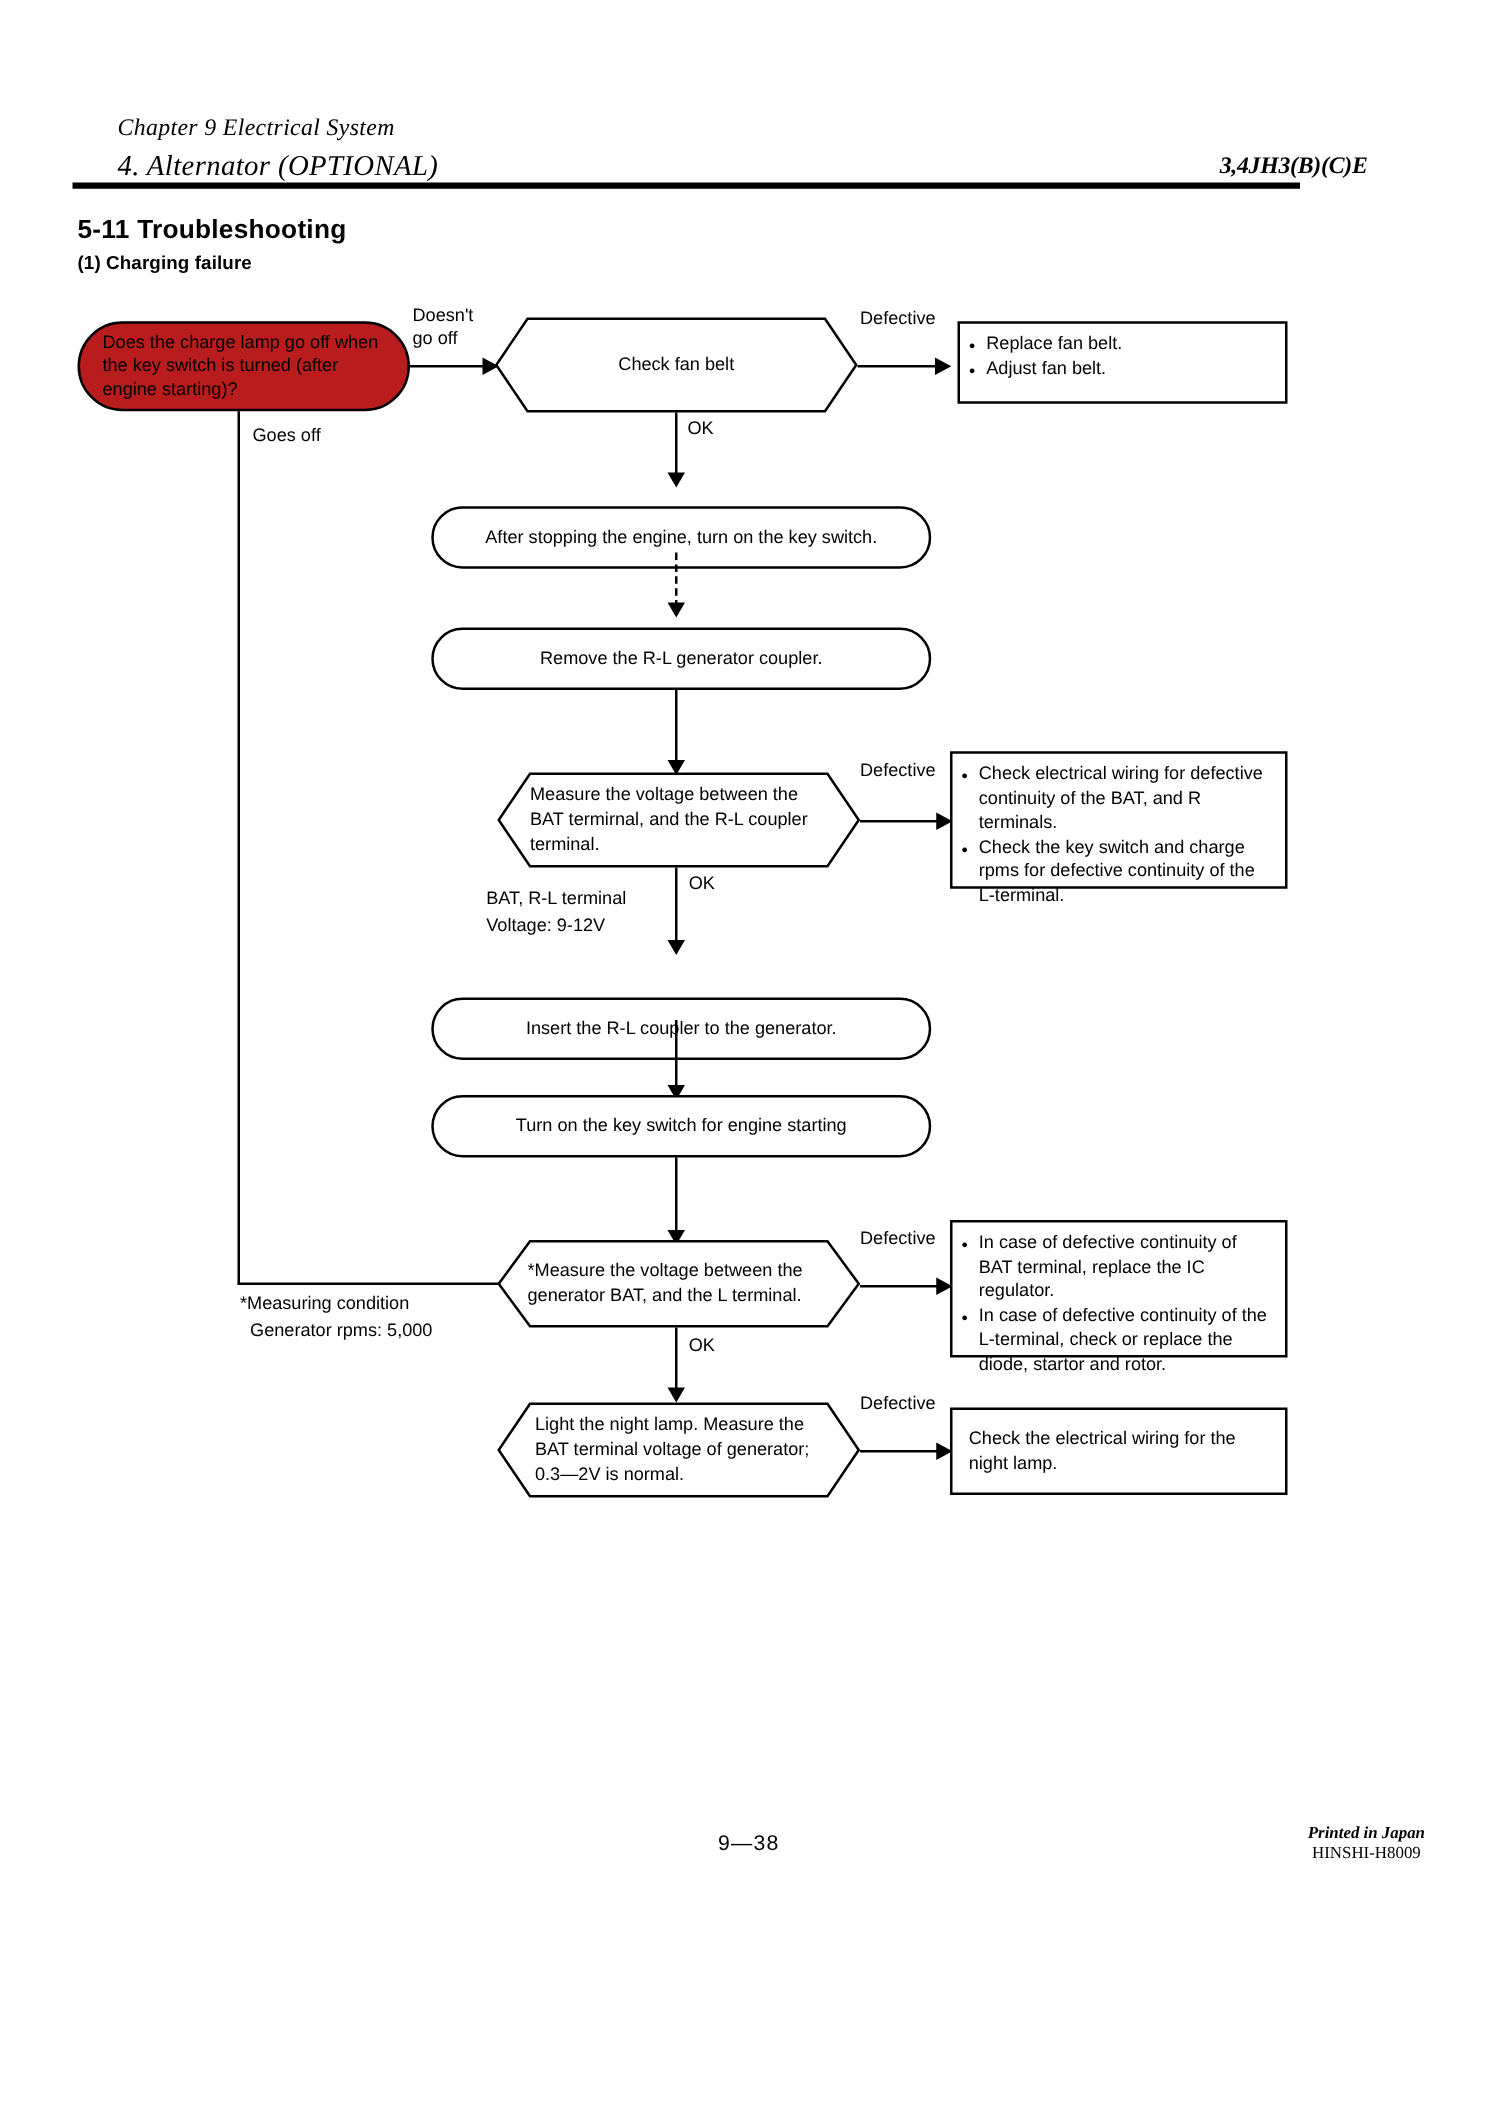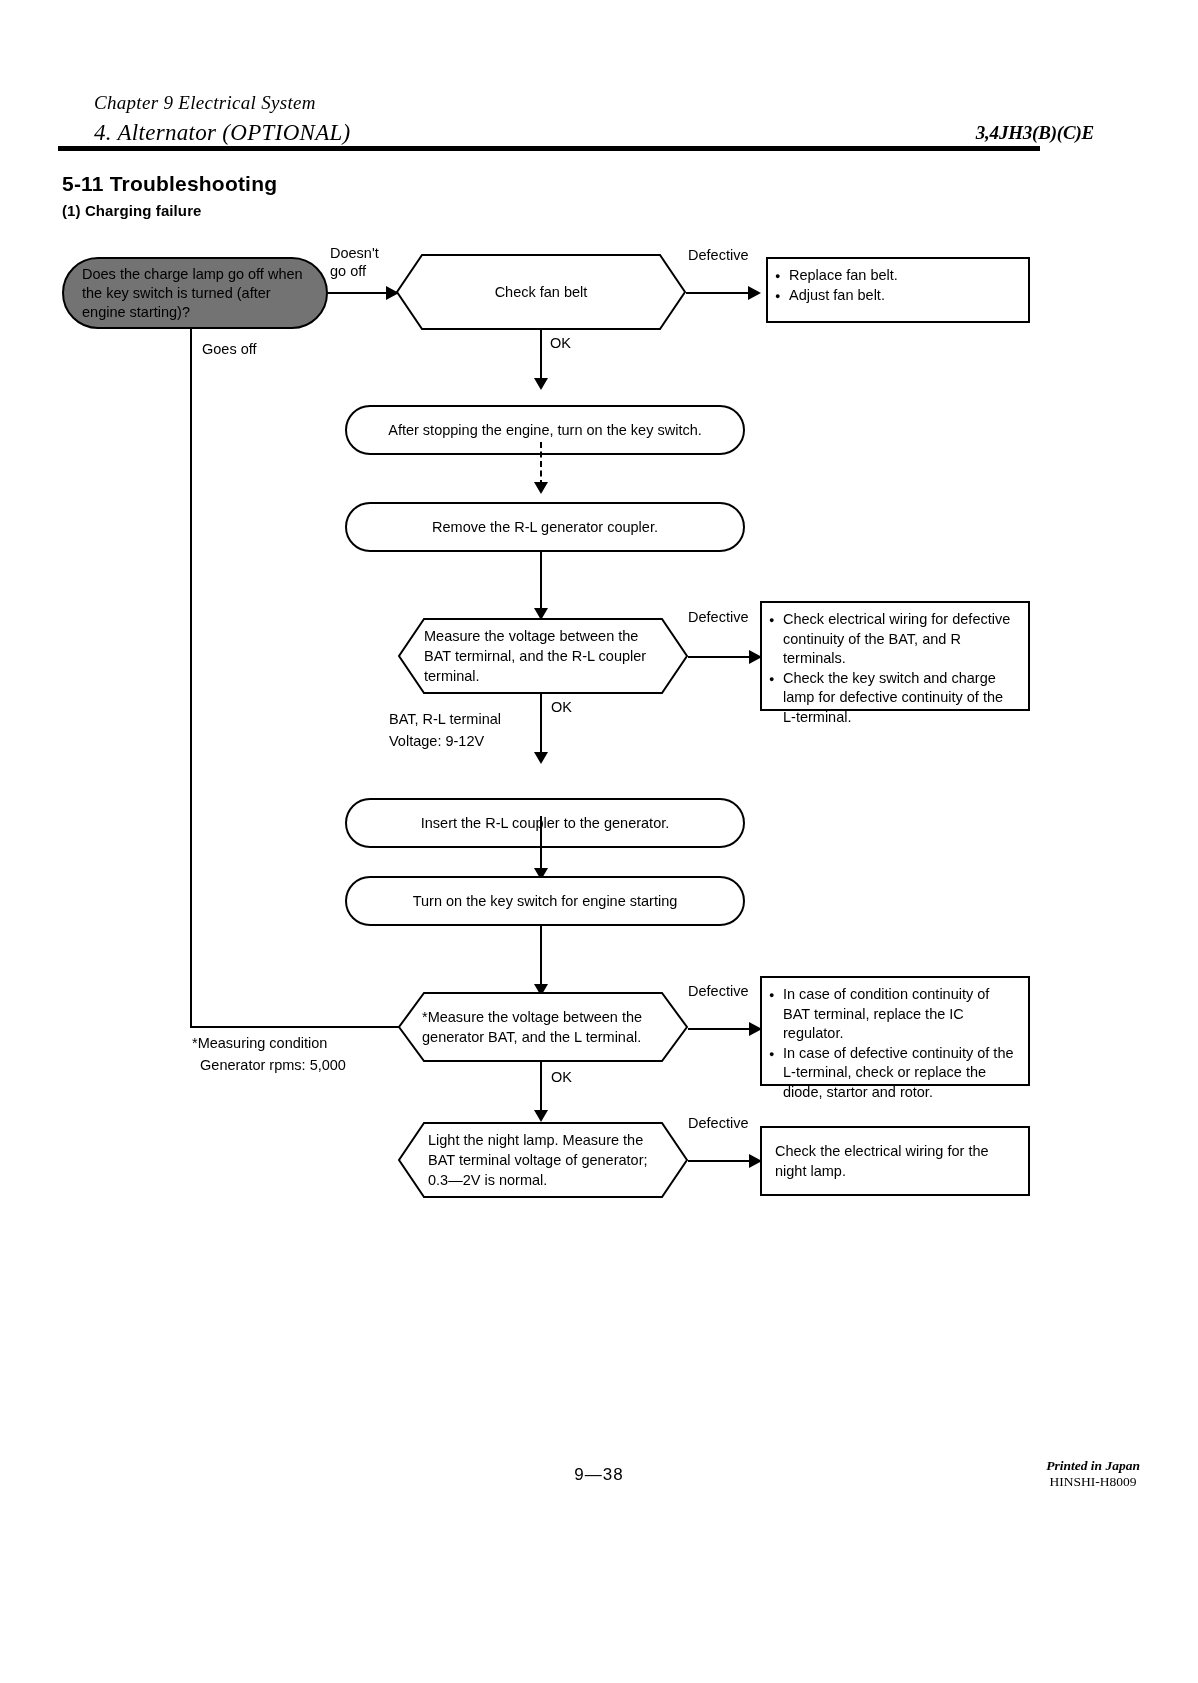--- a/index.html
+++ b/index.html
@@ -30,21 +30,21 @@
   }
 
   .sec-title{position:absolute;left:62px;top:172px;font-size:21px;font-weight:bold;letter-spacing:.2px;}
   .sub-title{position:absolute;left:62px;top:202px;font-size:15px;font-weight:bold;letter-spacing:.1px;}
 
   
   .node{position:absolute;box-sizing:border-box;display:flex;align-items:center;}
   .node .txt{width:100%;}
 
   .terminator{
-    border:2.5px solid #000;border-radius:40px;background:#737373;
+    border:2.5px solid #000;border-radius:40px;background:#b91c1c;
     justify-content:center;
   }
   .terminator .txt{padding:0 18px;font-size:14.5px;line-height:19px;}
 
   .process{
     border:2px solid #000;border-radius:30px;background:#fff;
     justify-content:center;
   }
   .process .txt{text-align:center;font-size:14.5px;line-height:19px;}
 
@@ -170,21 +170,21 @@
     <div class="hextxt" style="left:26px;top:0;width:238px;height:76px;">Measure the voltage between the BAT termirnal, and the R-L coupler terminal.</div>
   </div>
 
   <div class="ln hln" style="left:688px;top:656px;width:66px;"></div>
   <div class="arrow-r" style="left:749px;top:650px;"></div>
   <div class="lbl" style="left:688px;top:608px;">Defective</div>
 
   <div class="actionbox" style="left:760px;top:601px;width:270px;height:110px;">
     <ul>
       <li>Check electrical wiring for defective continuity of the BAT, and R terminals.</li>
-      <li>Check the key switch and charge lamp for defective continuity of the L-terminal.</li>
+      <li>Check the key switch and charge rpms for defective continuity of the L-terminal.</li>
     </ul>
   </div>
 
   <div class="ln vln" style="left:540px;top:694px;height:62px;"></div>
   <div class="arrow-d" style="left:534px;top:752px;"></div>
   <div class="lbl" style="left:551px;top:698px;">OK</div>
   <div class="lbl" style="left:389px;top:708px;line-height:22px;">BAT, R-L terminal
 Voltage: 9-12V</div>
 
   <div class="node process" style="left:345px;top:766px;width:400px;height:50px;margin-top:32px;">
@@ -207,21 +207,21 @@
     </svg>
     <div class="hextxt" style="left:24px;top:0;width:240px;height:70px;">*Measure the voltage between the generator BAT, and the L terminal.</div>
   </div>
 
   <div class="ln hln" style="left:688px;top:1028px;width:66px;"></div>
   <div class="arrow-r" style="left:749px;top:1022px;"></div>
   <div class="lbl" style="left:688px;top:982px;">Defective</div>
 
   <div class="actionbox" style="left:760px;top:976px;width:270px;height:110px;">
     <ul>
-      <li>In case of condition continuity of BAT terminal, replace the IC regulator.</li>
+      <li>In case of defective continuity of BAT terminal, replace the IC regulator.</li>
       <li>In case of defective continuity of the  L-terminal, check or replace the diode, startor and rotor.</li>
     </ul>
   </div>
 
   <div class="lbl" style="left:192px;top:1032px;line-height:22px;">*Measuring condition
   Generator rpms: 5,000</div>
 
   <div class="ln vln" style="left:540px;top:1062px;height:52px;"></div>
   <div class="arrow-d" style="left:534px;top:1110px;"></div>
   <div class="lbl" style="left:551px;top:1068px;">OK</div>

